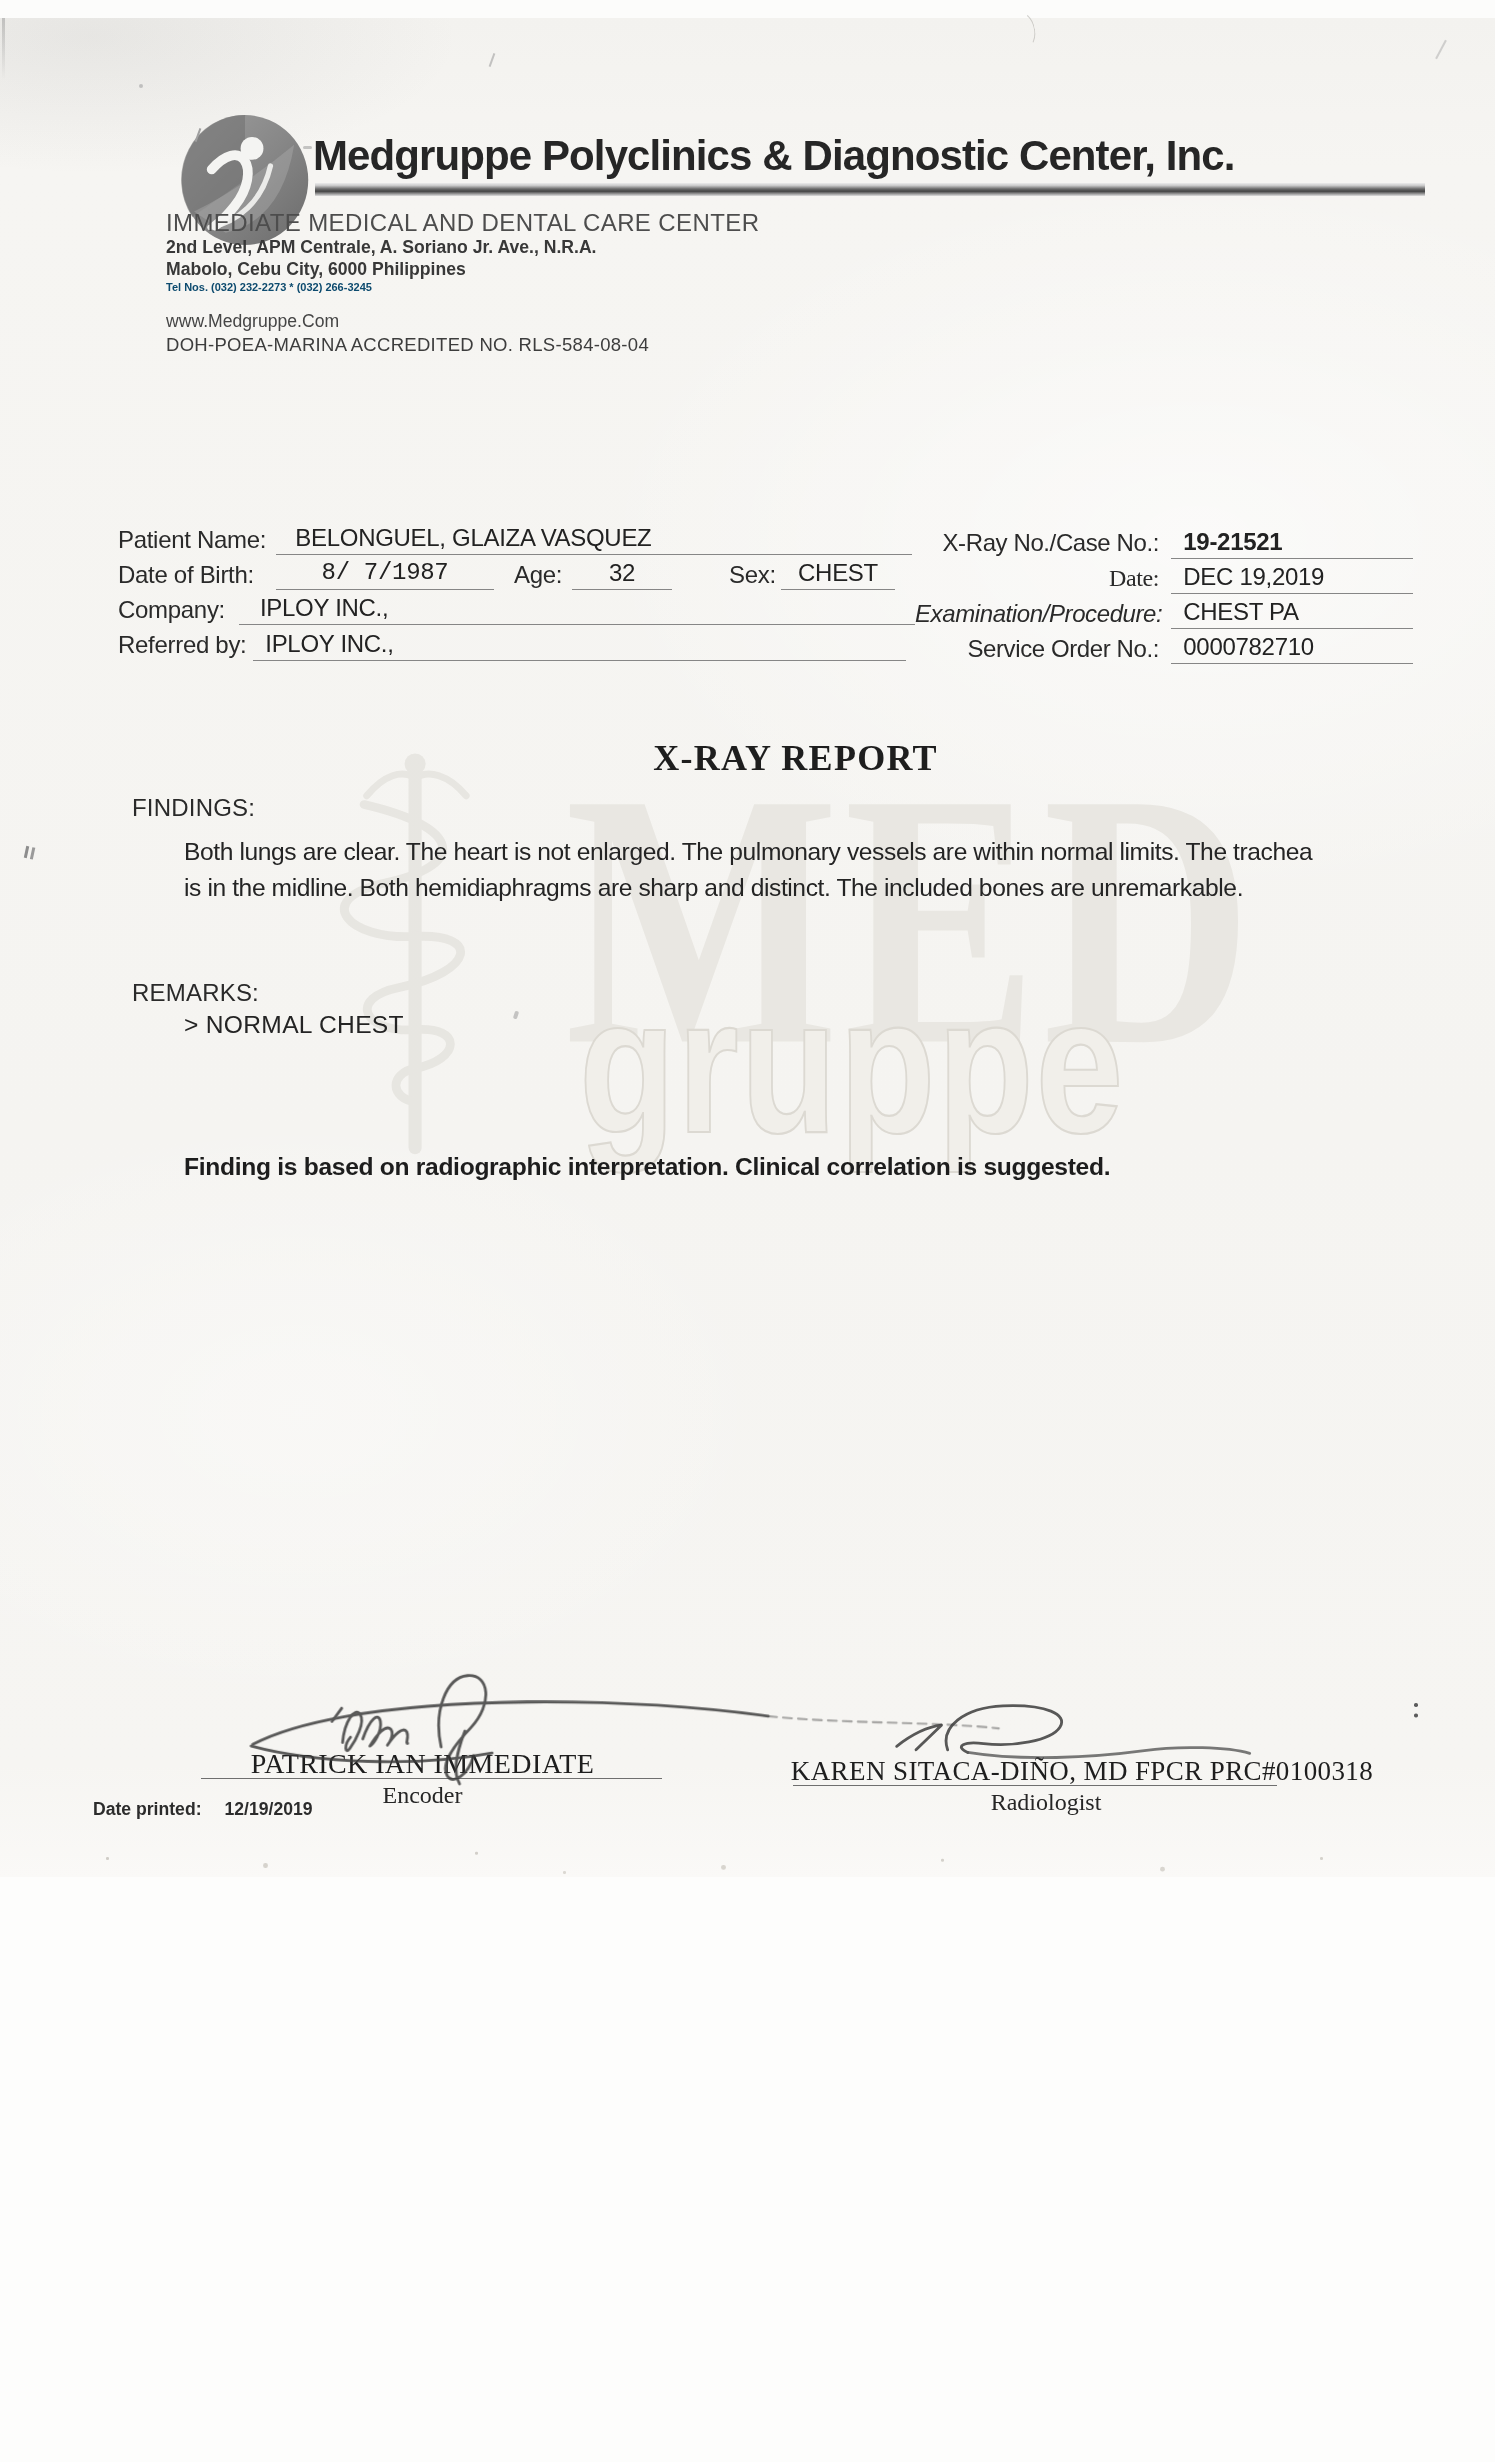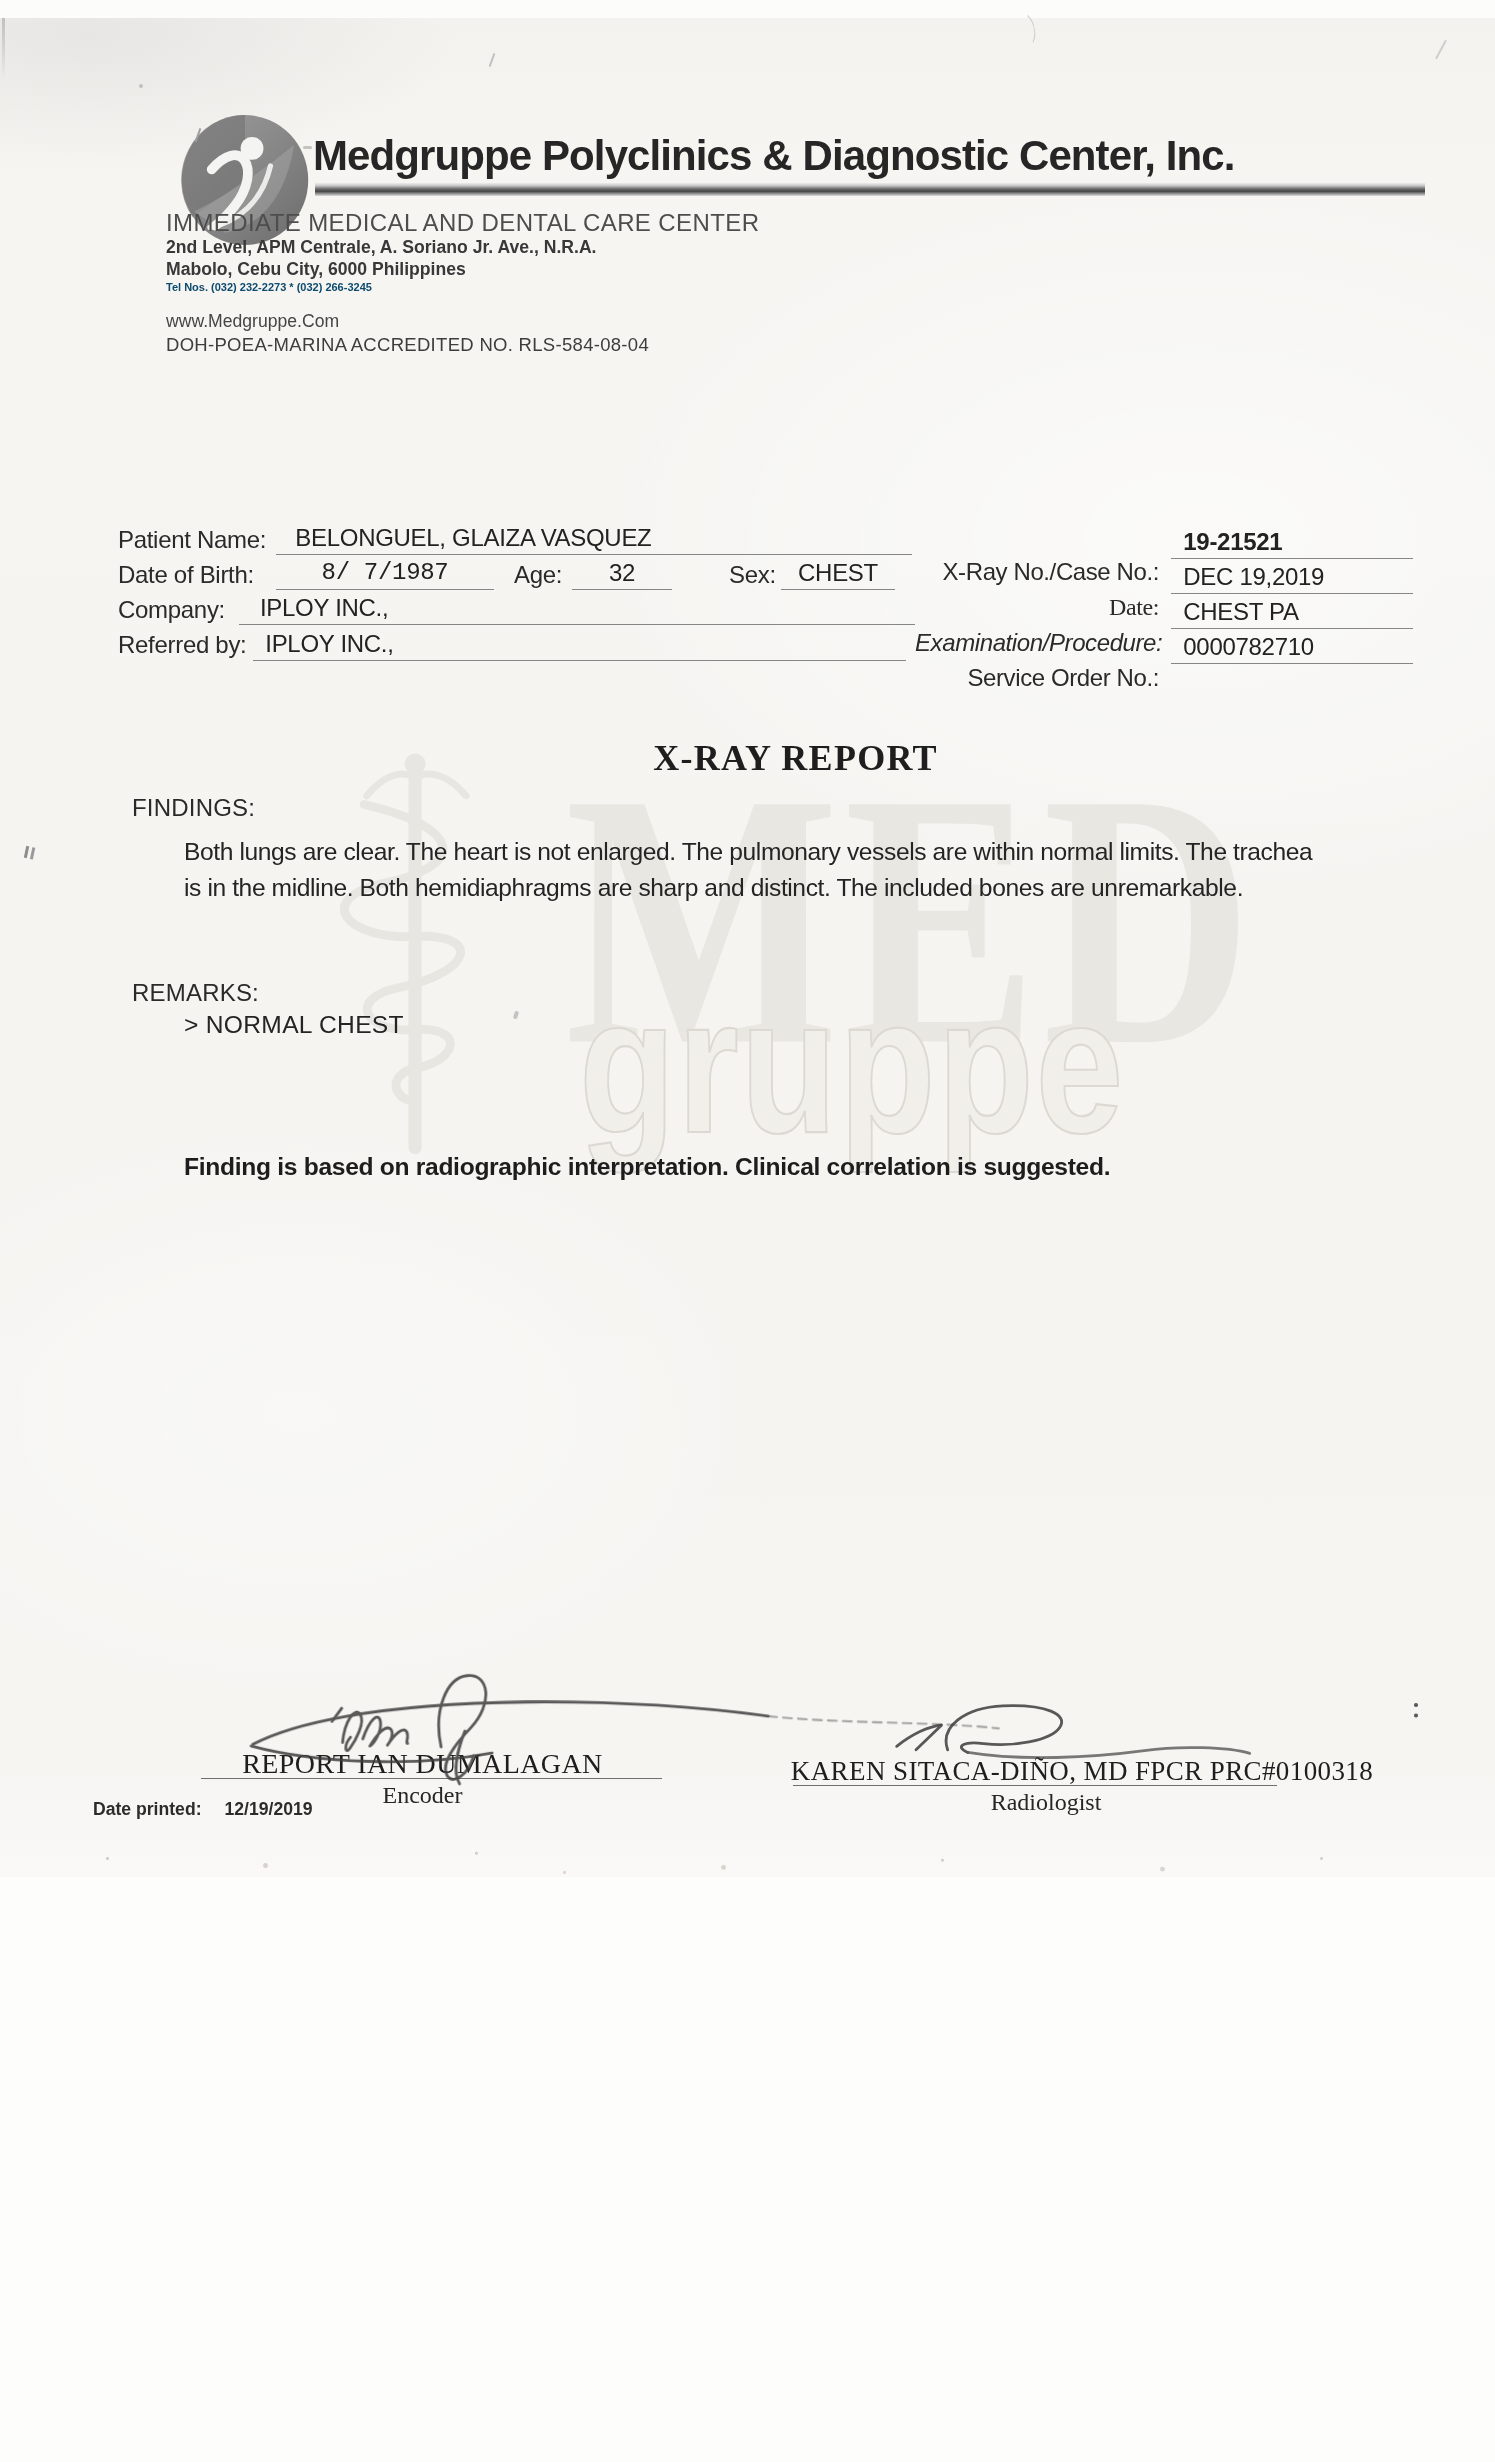--- a/index.html
+++ b/index.html
@@ -39,21 +39,21 @@
   .addr1{top:237px;font-size:17.6px;font-weight:bold;color:#383838;}
   .addr2{top:259px;font-size:17.6px;font-weight:bold;color:#383838;}
   .tel{top:281px;font-size:11px;font-weight:bold;color:#0c4a6e;}
   .web{top:311px;font-size:17.6px;color:#454545;}
   .accred{top:334px;font-size:18.5px;color:#3d3d3d;letter-spacing:0.3px;}
 
   
   .flabel{position:absolute;font-size:24px;letter-spacing:-0.3px;color:#2a2a2a;white-space:nowrap;}
   .fcell{position:absolute;height:30px;border-bottom:1.8px solid #868686;font-size:24px;letter-spacing:-0.3px;color:#222;white-space:nowrap;}
   .fcell.center{text-align:center;}
-  .rlabel{position:absolute;width:244px;text-align:right;font-size:24px;letter-spacing:-0.4px;color:#2a2a2a;white-space:nowrap;margin-top:29px;}
+  .rlabel{position:absolute;width:244px;text-align:right;font-size:24px;letter-spacing:-0.4px;color:#2a2a2a;white-space:nowrap;}
   .bold{font-weight:bold;}
 
   
   .report-title{left:224px;top:737px;width:1143px;text-align:center;
     font-family:"Liberation Serif",serif;font-weight:bold;font-size:36px;letter-spacing:1.3px;color:#1e1e1e;}
   .section-label{font-size:24px;color:#2a2a2a;letter-spacing:0.2px;}
   .findings-label{left:132px;top:794px;}
   .findings-text{left:184px;top:834px;width:1143px;font-size:24.6px;line-height:36px;letter-spacing:-0.4px;color:#242424;}
   .remarks-label{left:132px;top:979px;}
   .remarks-value{left:184px;top:1011px;font-size:24.6px;letter-spacing:0.3px;color:#242424;}
@@ -175,21 +175,21 @@
       <path d="M18,98 C60,76 150,52 330,50 C445,49 545,58 604,66"></path>
       <path d="M604,66 C690,75 795,72 866,80" opacity=".5" stroke-width="2.4" stroke-dasharray="10 7"></path>
       <path d="M16,100 C90,120 205,124 290,108"></path>
       <path d="M108,72 l11,-15"></path>
       <path d="M120,96 C122,72 134,55 140,64 C146,73 135,94 128,103 C123,110 121,99 129,90"></path>
       <path d="M143,92 C151,69 161,61 163,72 C165,84 155,98 151,100 C159,87 169,75 175,81 C179,87 173,97 171,99 C179,87 189,77 193,84 C196,90 191,97 194,97"></path>
       <path d="M232,101 C223,60 238,22 262,20 C287,18 291,52 266,79 C247,99 231,120 239,134 C246,145 263,132 269,111"></path>
       <path d="M259,83 C251,104 244,128 253,143"></path>
     </g>
   </svg>
-  <div class="sig-name" style="left:220px;top:1748px;width:405px;">REPORT IAN DUMALAGAN</div>
+  <div class="sig-name" style="left:220px;top:1748px;width:405px;">PATRICK IAN IMMEDIATE</div>
   <div class="sig-line" style="left:201px;top:1778px;width:461px;"></div>
   <div class="sig-title" style="left:220px;top:1782px;width:405px;">Encoder</div>
 
   <svg class="layer sig-svg" style="left:879px;top:1669px;" width="413" height="101" viewBox="0 0 470 115">
     <g stroke="#3c3c3c" stroke-width="3.2" fill="none" stroke-linecap="round" stroke-linejoin="round" opacity=".85">
       <path d="M20,88 C38,74 53,66 71,64 L42,92"></path>
       <path d="M78,92 C69,66 97,44 141,42 C191,40 215,52 206,66 C196,82 151,89 119,85 C97,82 85,88 101,95"></path>
       <path d="M101,95 C162,105 242,101 302,93 C342,87 398,89 422,96" opacity=".8"></path>
     </g>
   </svg>

